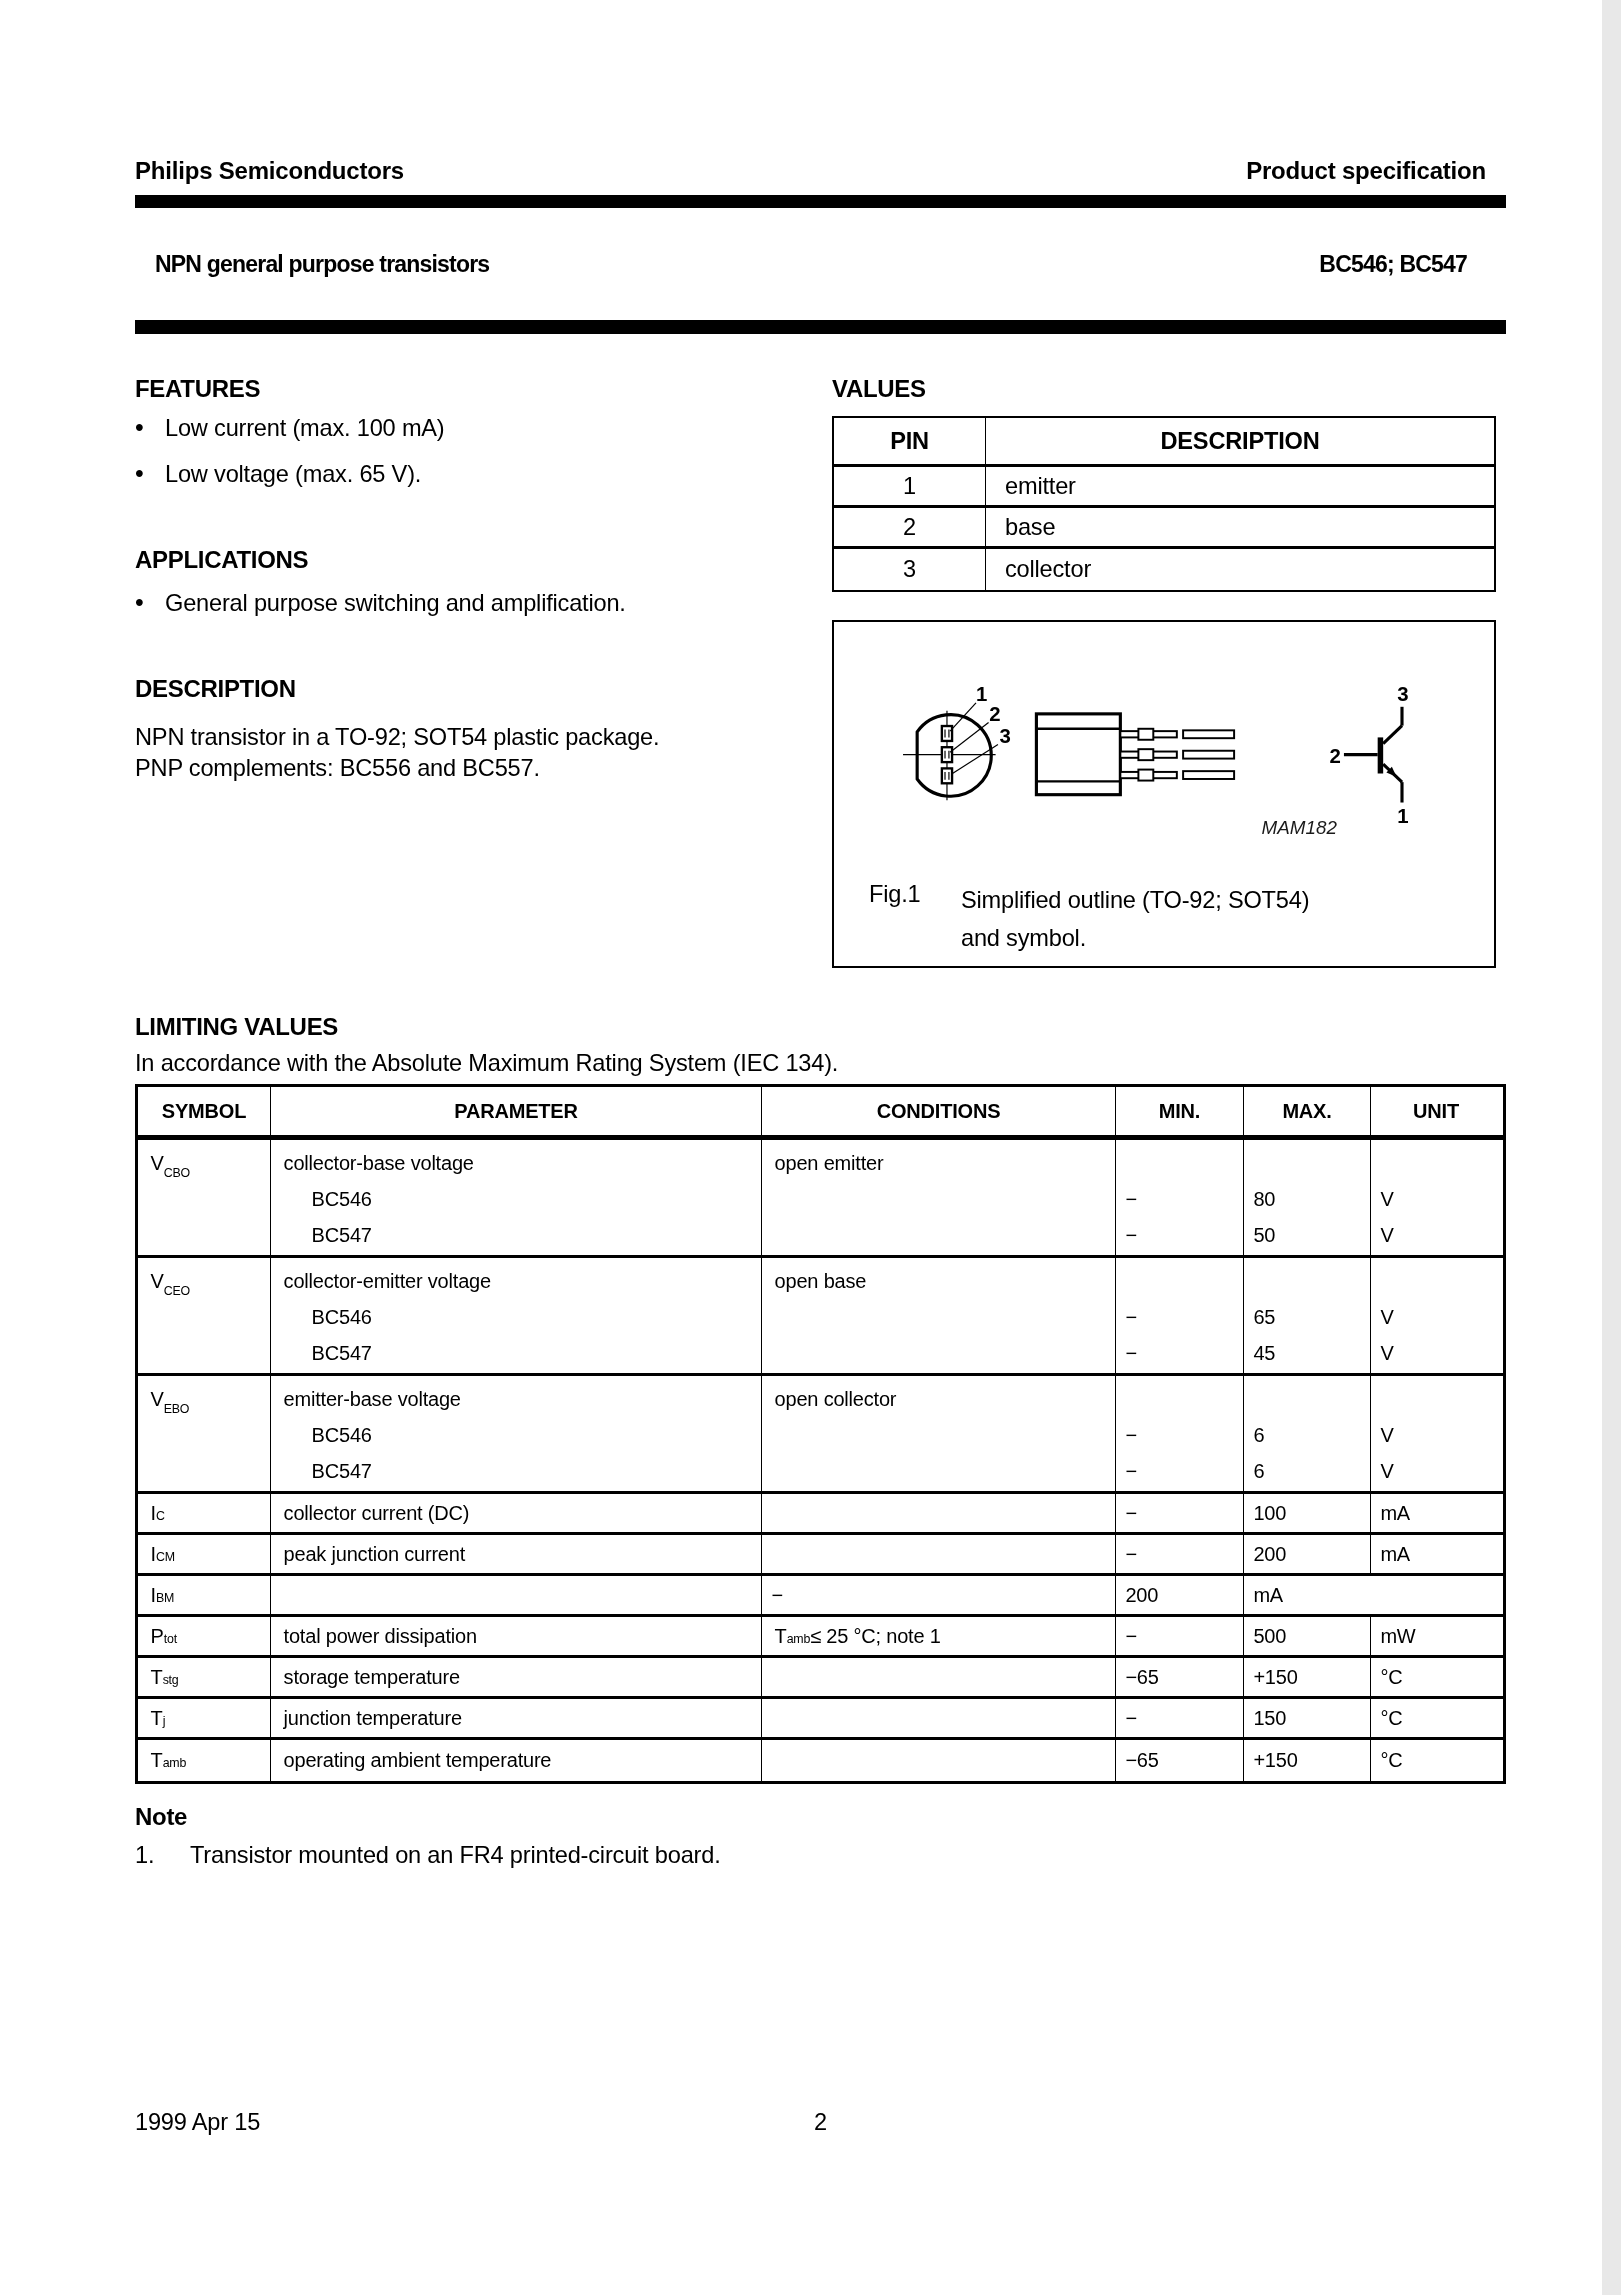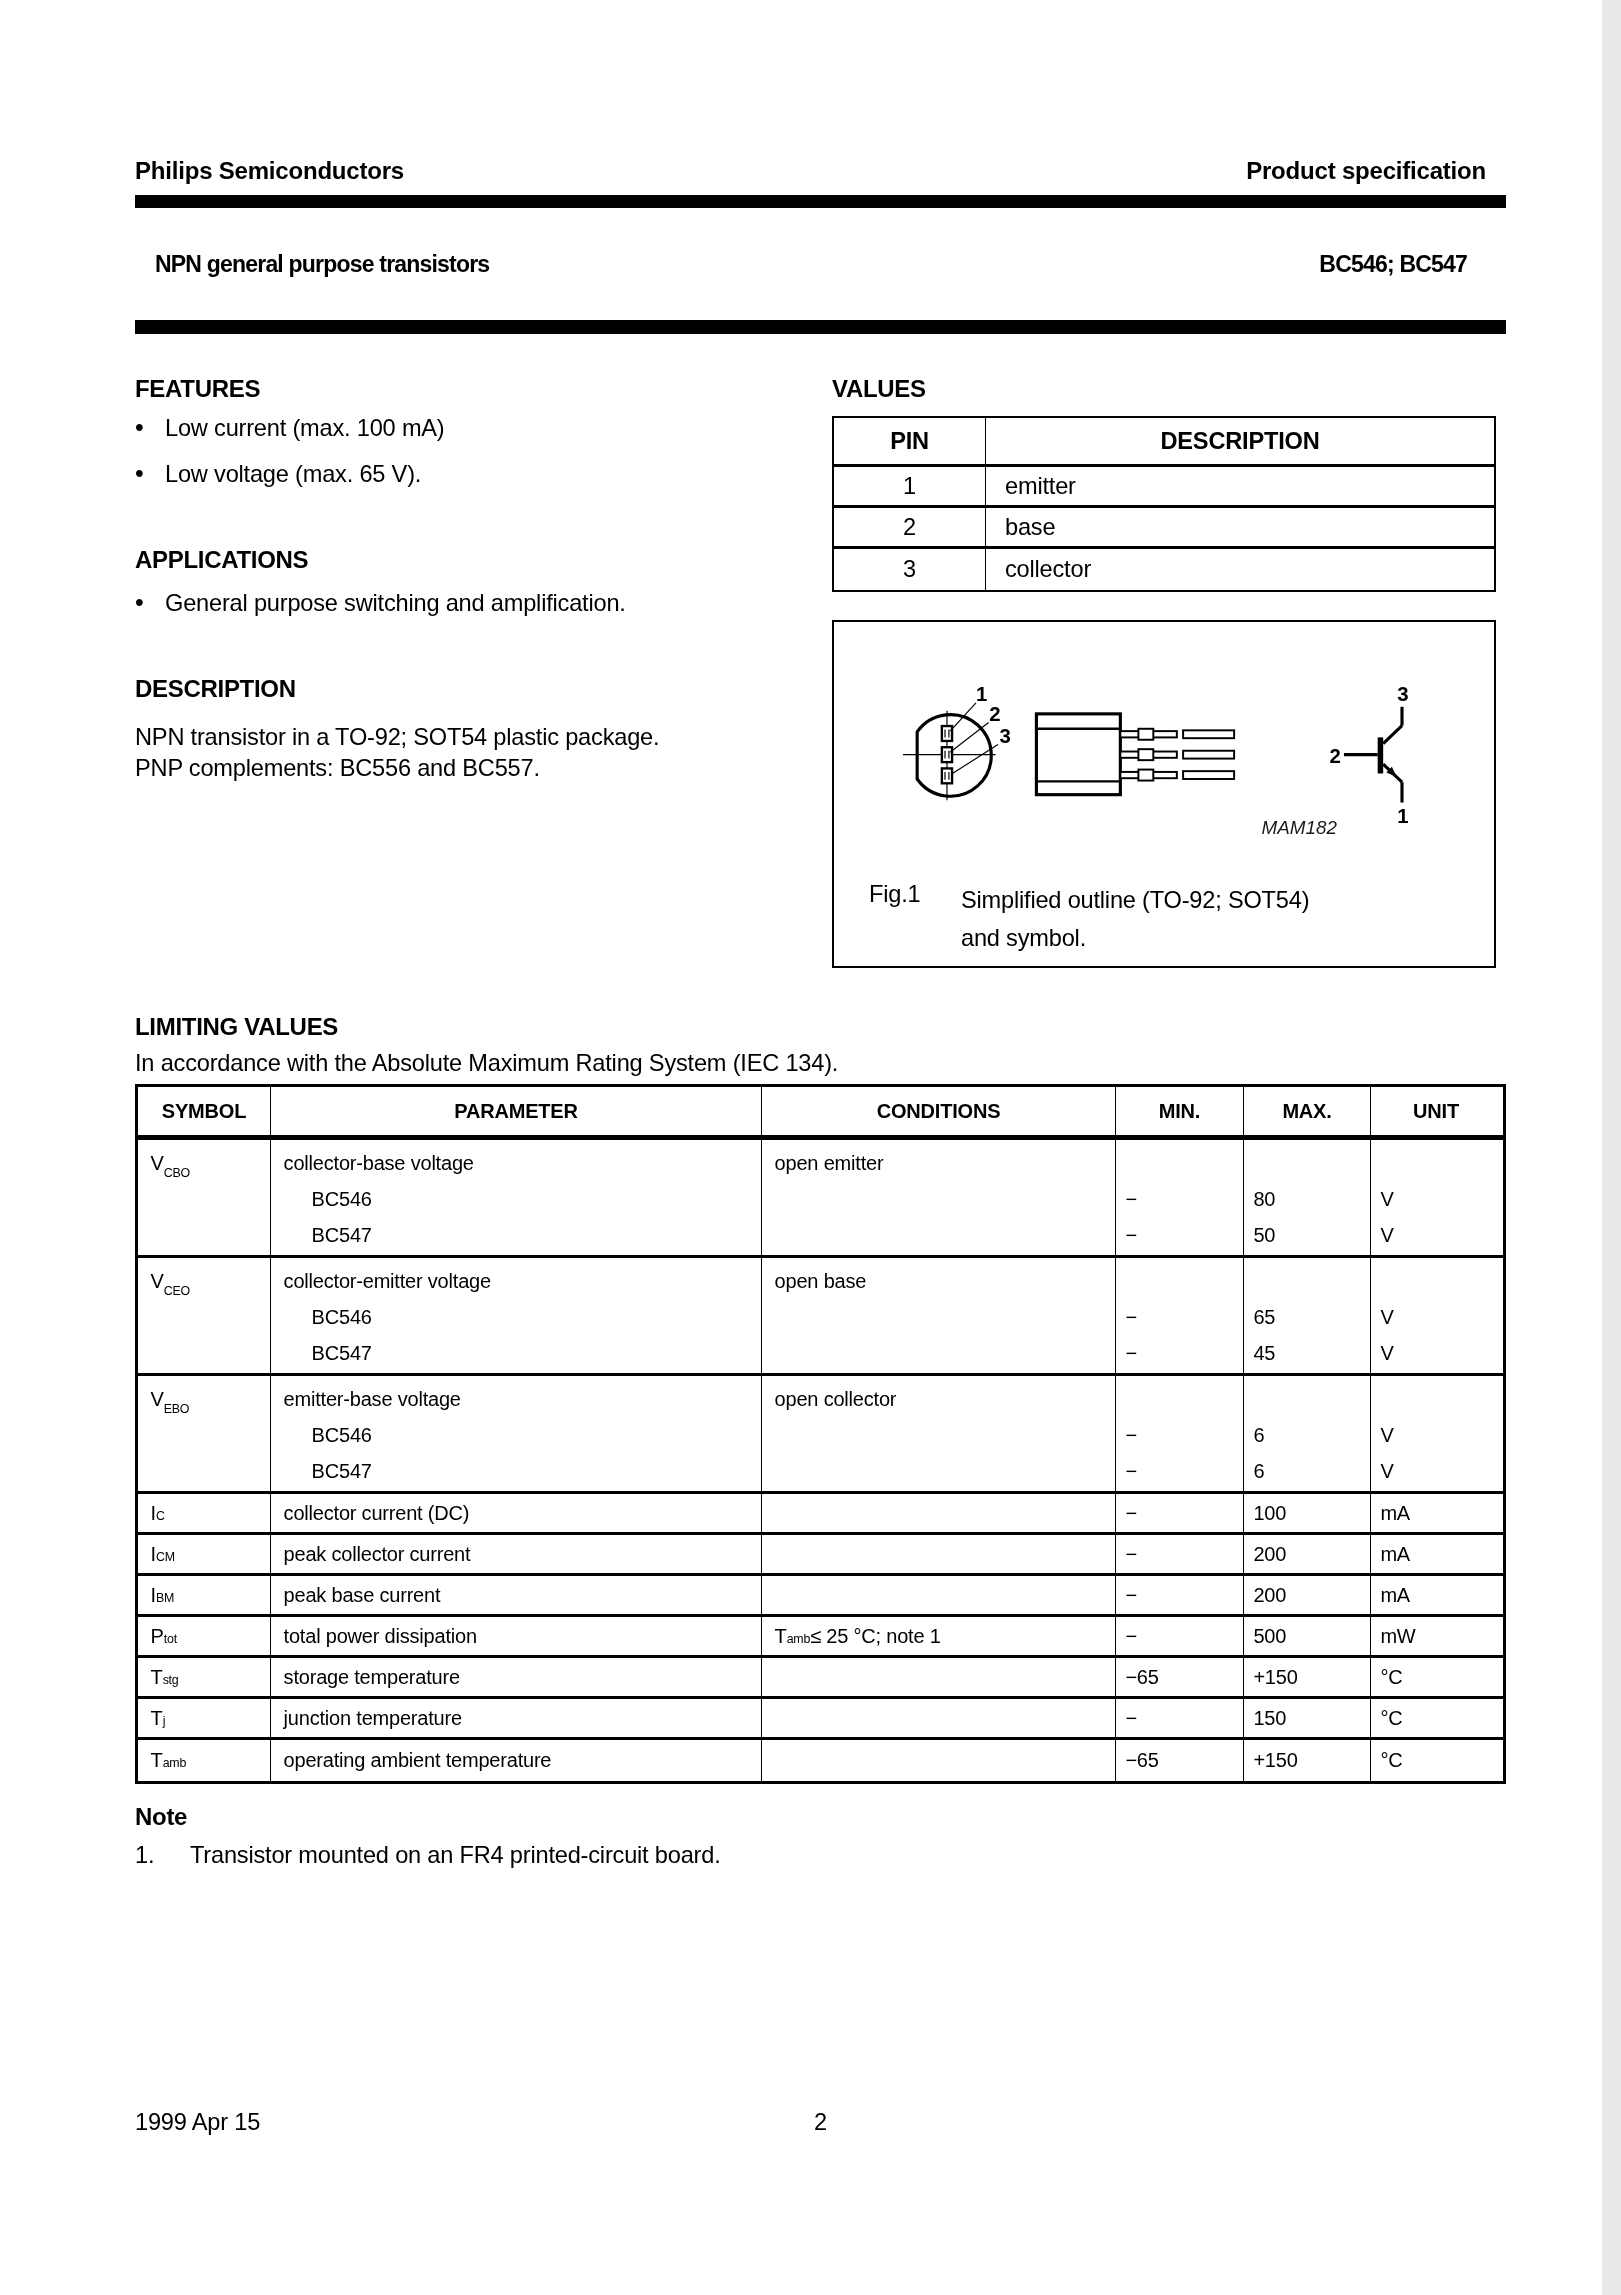--- a/index.html
+++ b/index.html
@@ -310,32 +310,31 @@
           <div class="lv-cell pad-con"></div>
           <div class="lv-cell pad-val">−</div>
           <div class="lv-cell pad-val">100</div>
           <div class="lv-cell pad-val last">mA</div>
         </div>
         <div class="lv-row lv-single">
           <div class="lv-cell pad-sym">
             <span>I</span>
             <sub>CM</sub>
           </div>
-          <div class="lv-cell pad-par">peak collector current</div>
+          <div class="lv-cell pad-par">peak junction current</div>
           <div class="lv-cell pad-con"></div>
           <div class="lv-cell pad-val">−</div>
           <div class="lv-cell pad-val">200</div>
           <div class="lv-cell pad-val last">mA</div>
         </div>
         <div class="lv-row lv-single">
           <div class="lv-cell pad-sym">
             <span>I</span>
             <sub>BM</sub>
           </div>
-          <div class="lv-cell pad-par">peak base current</div>
           <div class="lv-cell pad-con"></div>
           <div class="lv-cell pad-val">−</div>
           <div class="lv-cell pad-val">200</div>
           <div class="lv-cell pad-val last">mA</div>
         </div>
         <div class="lv-row lv-single">
           <div class="lv-cell pad-sym">
             <span>P</span>
             <sub>tot</sub>
           </div>

